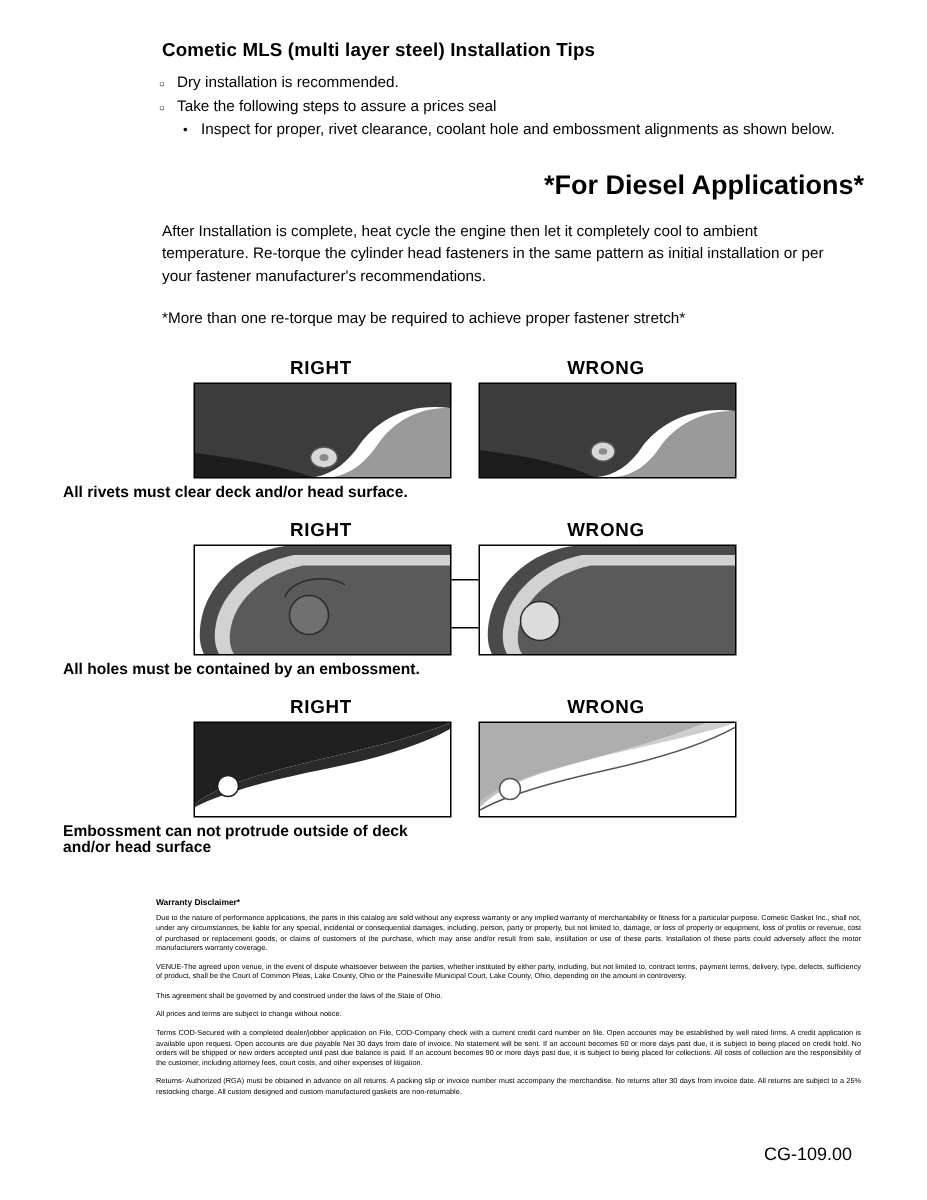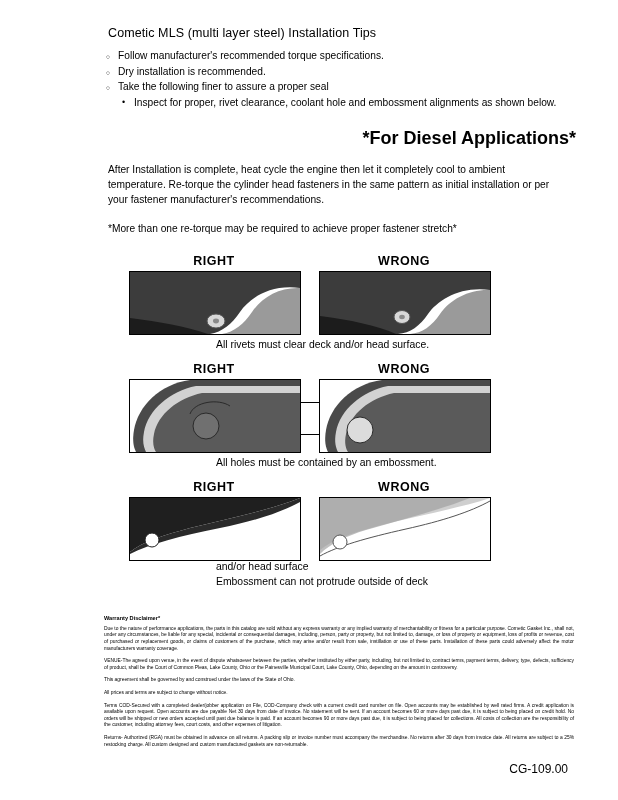--- a/index.html
+++ b/index.html
@@ -16,21 +16,21 @@
   }
   .page {
     position: relative;
     width: 618px;
     height: 800px;
     box-sizing: border-box;
     padding: 26px 42px 0 42px;
   }
   .title {
     font-size: 12.5px;
-    font-weight: normal;
+    font-weight: bold;
     margin: 0 0 8px 66px;
     letter-spacing: 0.1px;
   }
   .bullets {
     margin: 0 0 0 66px;
   }
   .b1 {
     font-size: 10.2px;
     line-height: 15.5px;
     padding-left: 10px;
@@ -104,21 +104,22 @@
   .figbox.tall {
     height: 72px;
   }
   .caption {
     font-size: 10.4px;
     margin: 4px 0 0 0;
     text-align: left;
   }
   .caprow {
     display: flex;
-    justify-content: flex-end;
+    justify-content: flex-start;
+    font-weight: bold;
   }
   .capinner {
     width: 360px;
   }
   
   .callouts {
     position: absolute;
     left: 82px;
     width: 160px;
     font-size: 9.6px;
@@ -154,23 +155,22 @@
   svg { display: block; }
 </style>
 </head>
 <body>
 
 <div class="page">
 
   <h1 class="title">Cometic MLS (multi layer steel) Installation Tips</h1>
 
   <div class="bullets">
-    <div class="b1">Follow manufacturer's recommended torque specifications.</div>
     <div class="b1">Dry installation is recommended.</div>
-    <div class="b1">Take the following finer to assure a proper seal</div>
+    <div class="b1">Take the following steps to assure a prices seal</div>
     <div class="b2">Inspect for proper, rivet clearance, coolant hole and embossment alignments as shown below.</div>
   </div>
 
   <h2 class="subhead">*For Diesel Applications*</h2>
   <p class="para spaced">After Installation is complete, heat cycle the engine then let it completely cool to ambient temperature. Re-torque the cylinder head fasteners in the same pattern as initial installation or per your fastener manufacturer's recommendations.</p>
   <p class="para spaced">*More than one re-torque may be required to achieve proper fastener stretch*</p>
 
   <div class="figs">
     <div class="figrow">
       <div class="figcol">
@@ -274,22 +274,22 @@
             <path d="M0 0 H170 C140 10 96 18 58 28 C32 35 12 42 0 52 Z" fill="#cfcfcf"></path>
             <path d="M0 0 H150 C120 12 80 22 46 32 C26 38 10 46 0 56 Z" fill="#9d9d9d" opacity="0.65"></path>
             <path d="M0 58 C18 48 46 40 86 31 C122 23 150 14 170 3" fill="none" stroke="#555" stroke-width="1"></path>
             <circle cx="20" cy="44" r="7" fill="#ffffff" stroke="#555" stroke-width="1"></circle>
           </svg>
         </div>
       </div>
     </div>
     <div class="caprow">
       <div class="capinner">
+        <div class="caption">Embossment can not protrude outside of deck</div>
         <div class="caption" style="margin-top:0;">and/or head surface</div>
-        <div class="caption">Embossment can not protrude outside of deck</div>
       </div>
     </div>
   </div>
 
   <div class="warranty" style="margin-top:28px;">
     <div class="wtitle">Warranty Disclaimer*</div>
     <p class="wpara">Due to the nature of performance applications, the parts in this catalog are sold without any express warranty or any implied warranty of merchantability or fitness for a particular purpose.  Cometic Gasket Inc., shall not, under any circumstances, be liable for any special, incidental or consequential damages, including, person, party or property, but not limited to, damage, or loss of property or equipment, loss of profits or revenue, cost of purchased or replacement goods, or claims of customers of the purchase, which may arise and/or result from sale, instillation or use of these parts.  Installation of these parts could adversely affect the motor manufacturers warranty coverage.</p>
     <p class="wpara">VENUE-The agreed upon venue, in the event of dispute whatsoever between the parties, whether instituted by either party, including, but not limited to, contract terms, payment terms, delivery, type, defects, sufficiency of product, shall be the Court of Common Pleas, Lake County, Ohio or the Painesville Municipal Court, Lake County, Ohio, depending on the amount in controversy.</p>
     <p class="wpara">This agreement shall be governed by and construed under the laws of the State of Ohio.</p>
     <p class="wpara">All prices and terms are subject to change without notice.</p>

